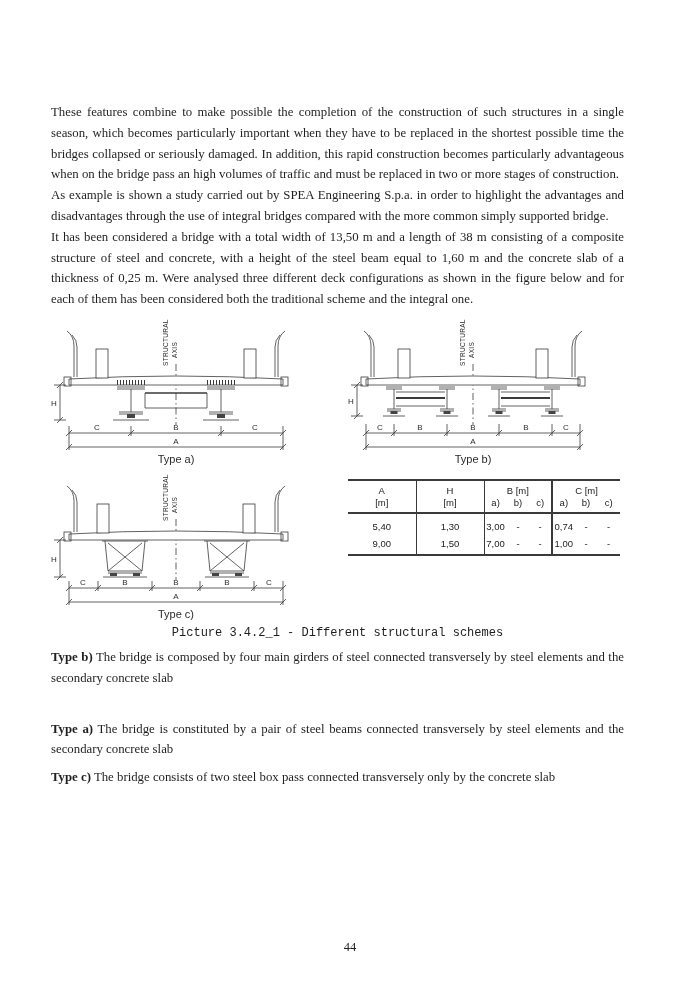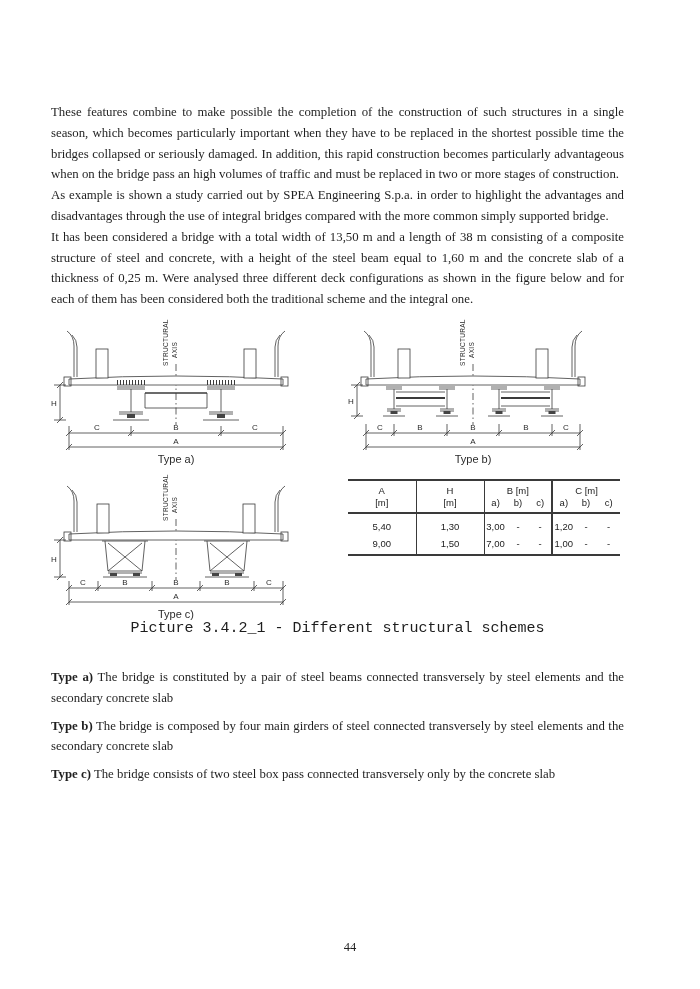--- a/index.html
+++ b/index.html
@@ -46,22 +46,22 @@
   .dim-table thead tr:nth-child(1) th:nth-child(2),
   .dim-table thead tr:nth-child(2) th:nth-child(1),
   .dim-table thead tr:nth-child(2) th:nth-child(2),
   .dim-table tbody td:nth-child(1),
   .dim-table tbody td:nth-child(2) { border-right:1px solid #3a3a3a; }
   .dim-table thead tr:nth-child(1) th:nth-child(3),
   .dim-table thead tr:nth-child(2) th:nth-child(5),
   .dim-table tbody td:nth-child(5) { border-right:2px solid #3a3a3a; }
 
   .figure-caption {
-    margin-top:0; text-align:center;
-    font-family:"Liberation Mono", monospace; font-size:15px; color:#1d1d1d;
+    margin-top:6px; text-align:center;
+    font-family:"Liberation Mono", monospace; font-size:12px; color:#1d1d1d;
   }
   .typed-para {
     font-size:12.8px; line-height:20.8px; text-align:justify; color:#1f1f1f;
   }
   .typed-first { margin-top:30px; }
   .typed-next { margin-top:7px; }
   .typed-para b { font-weight:bold; }
 
   .page-number {
     position:absolute; top:940px; left:0; width:700px; text-align:center;
@@ -290,21 +290,21 @@
                 <th>c)</th>
               </tr>
             </thead>
             <tbody>
                 <tr>
                   <td>5,40</td>
                   <td>1,30</td>
                   <td>3,00</td>
                   <td>-</td>
                   <td>-</td>
-                  <td>1,20</td>
+                  <td>0,74</td>
                   <td>-</td>
                   <td>-</td>
                 </tr>
                 <tr>
                   <td>9,00</td>
                   <td>1,50</td>
                   <td>7,00</td>
                   <td>-</td>
                   <td>-</td>
                   <td>1,00</td>
@@ -312,27 +312,27 @@
                   <td>-</td>
                 </tr>
               </tbody>
           </table>
         </div>
       </div>
 
       <div class="figure-caption">Picture 3.4.2_1 - Different structural schemes</div>
     </div>
 
+    <p class="typed-para typed-next">
+      <b>Type b)</b>
+      <span>The bridge is composed by four main girders of steel connected transversely by steel elements and the secondary concrete slab</span>
+    </p>
     <p class="typed-para typed-first">
       <b>Type a)</b>
       <span>The bridge is constituted by a pair of steel beams connected transversely by steel elements and the secondary concrete slab</span>
-    </p>
-    <p class="typed-para typed-next">
-      <b>Type b)</b>
-      <span>The bridge is composed by four main girders of steel connected transversely by steel elements and the secondary concrete slab</span>
     </p>
     <p class="typed-para typed-next">
       <b>Type c)</b>
       <span>The bridge consists of two steel box pass connected transversely only by the concrete slab</span>
     </p>
   </div>
 
   <div class="page-number">44</div>
 </div>
 

